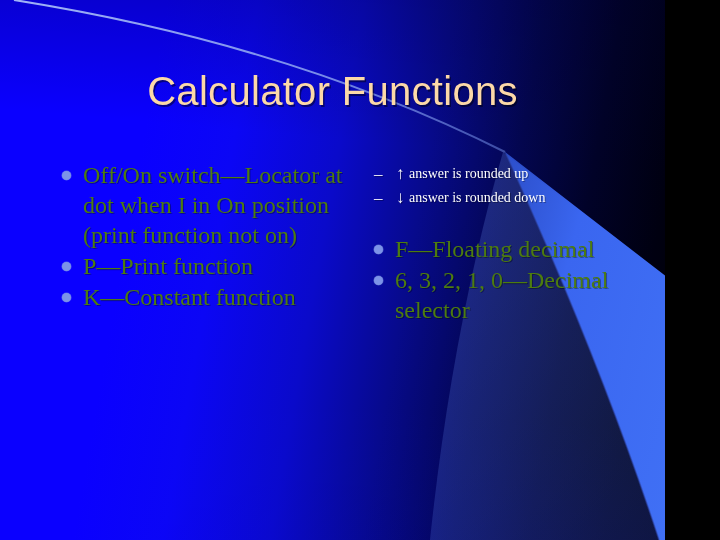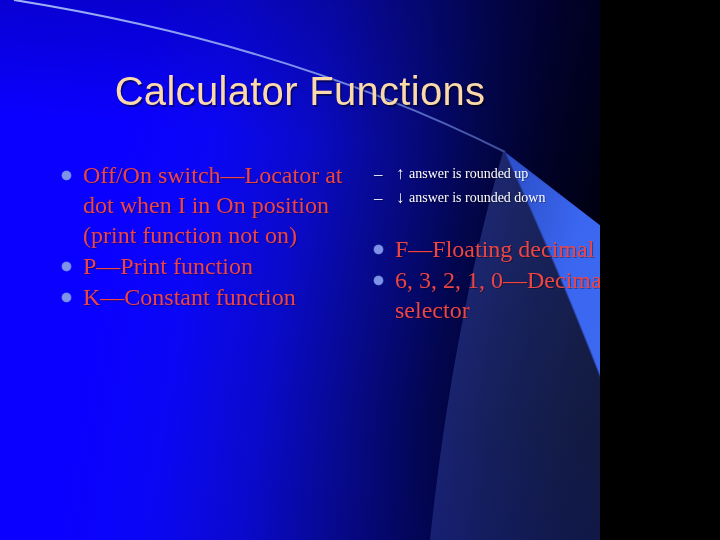--- a/index.html
+++ b/index.html
@@ -2,21 +2,21 @@
 <html><head>
 <meta charset="utf-8">
 <style>
   html, body {
     margin: 0;
     padding: 0;
     background: #000;
   }
   #slide {
     position: relative;
-    width: 600px;
+    width: 665px;
     height: 540px;
     overflow: hidden;
     font-family: "Liberation Serif", "DejaVu Serif", serif;
   }
   #bg-gradient {
     position: absolute;
     inset: 0;
     background: linear-gradient(100deg,
         #0a00ff 0%,
         #0a00ff 22%,
@@ -83,21 +83,21 @@
     width: 9px;
     height: 9px;
     border-radius: 50%;
     background: #7c93e8;
     box-shadow: 0 0 0 0.5px rgba(140,165,235,0.55);
   }
   .bullet-text {
     flex: 1 1 auto;
     font-size: 24px;
     line-height: 30px;
-    color: #ef4444;
+    color: #4d7c0f;
     text-shadow: 1px 1px 0 rgba(0,0,0,0.35);
   }
 
   .sub-list {
     margin: 2px 0 4px 0;
   }
   .sub-item {
     position: relative;
     display: flex;
     align-items: flex-start;

